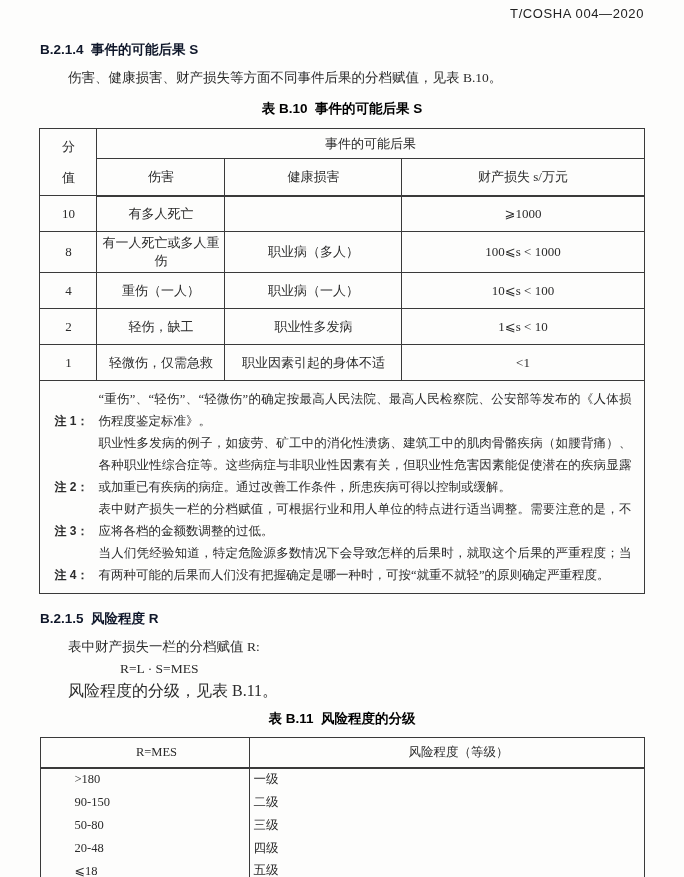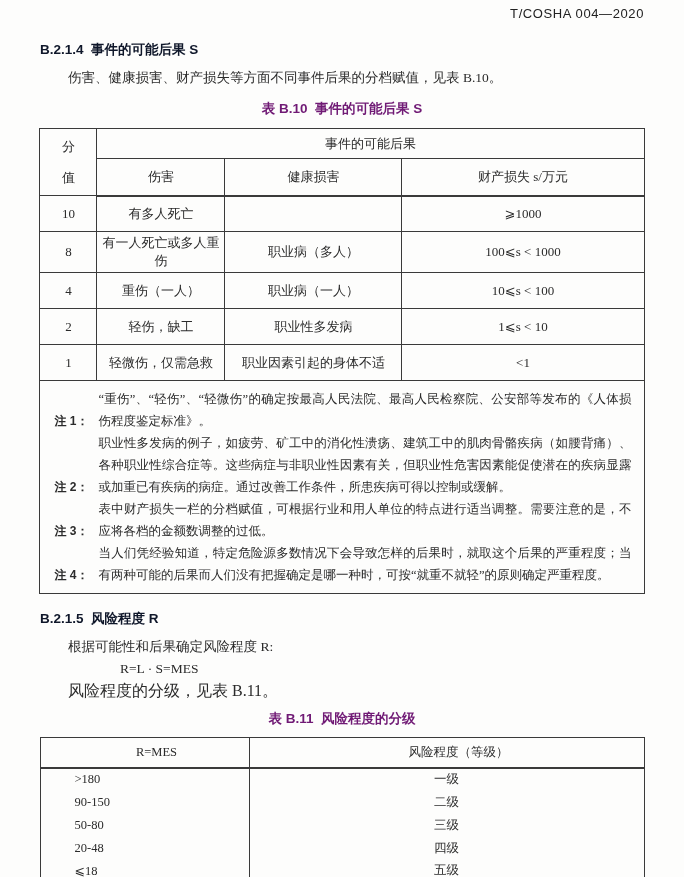--- a/index.html
+++ b/index.html
@@ -35,21 +35,21 @@
     font-size: 13.5px;
     line-height: 18px;
   }
   .table-caption {
     margin-top: 13px;
     text-align: center;
     font-family: "Liberation Sans", "DejaVu Sans", sans-serif;
     font-weight: bold;
     font-size: 13.5px;
     white-space: pre-wrap;
-    color: #701a75;
+    color: #000000;
   }
   table.tbl {
     border-collapse: collapse;
     margin: 10px auto 0 auto;
     width: 604px;
     table-layout: fixed;
     font-size: 13px;
     color: #2b2b2b;
   }
   table.tbl.b10 { border: 1.5px solid #3a3a3a; }
@@ -100,21 +100,21 @@
     font-weight: normal;
     height: 30px;
     border-bottom: 2px solid #3a3a3a;
     text-align: center;
     vertical-align: middle;
     padding-left: 24px;
   }
   .b11 .divider { border-right: 1px solid #3a3a3a; }
   .b11 td {
     height: 23px;
-    text-align: center;
+    text-align: left;
     vertical-align: middle;
     padding: 0 4px;
   }
   .b11 td.r-val { text-align: left; padding-left: 34px; }
 </style>
 </head>
 <body>
 
 <div class="page">
 
@@ -194,21 +194,21 @@
             <span class="note-label">注 4：</span>
             <span class="note-text">当人们凭经验知道，特定危险源多数情况下会导致怎样的后果时，就取这个后果的严重程度；当有两种可能的后果而人们没有把握确定是哪一种时，可按“就重不就轻”的原则确定严重程度。</span>
           </div>
         </td>
       </tr>
     </tbody>
   </table>
 
   <div class="sec-heading" style="margin-top:16px">B.2.1.5  风险程度 R</div>
 
-  <p class="b215-line">根据可能性和后果确定风险程度 R:</p>
+  <p class="b215-line">表中财产损失一栏的分档赋值 R:</p>
   <p class="formula">R=L · S=MES</p>
   <p class="b215-line2">风险程度的分级，见表 B.11。</p>
 
   <div class="table-caption" style="margin-top:11px">表 B.11  风险程度的分级</div>
 
   <table class="tbl b11">
     <colgroup>
       <col style="width:209px">
         <col style="width:395px">
     </colgroup>

